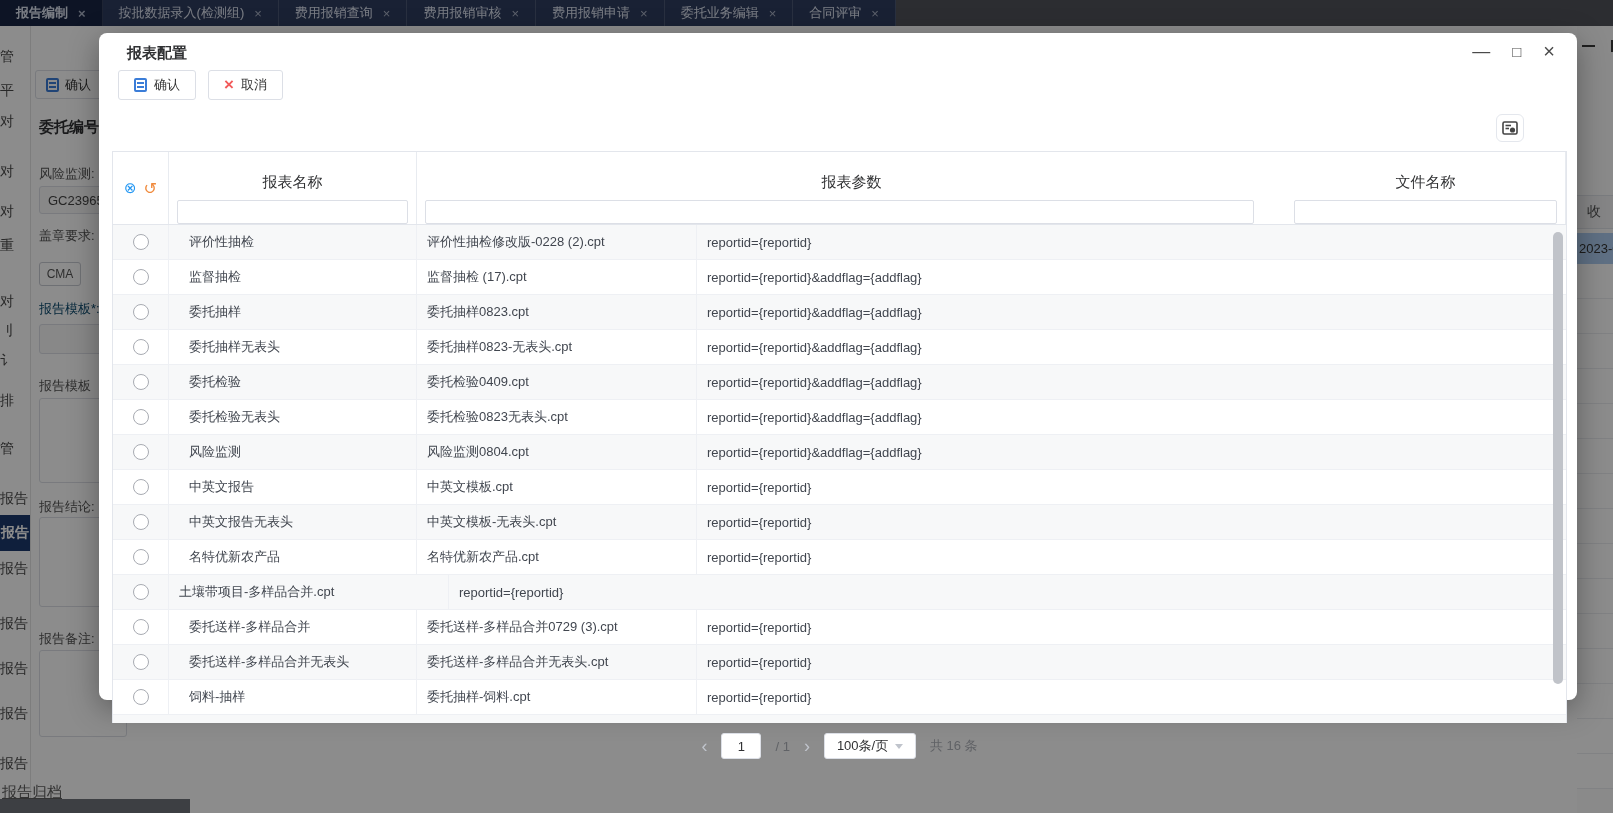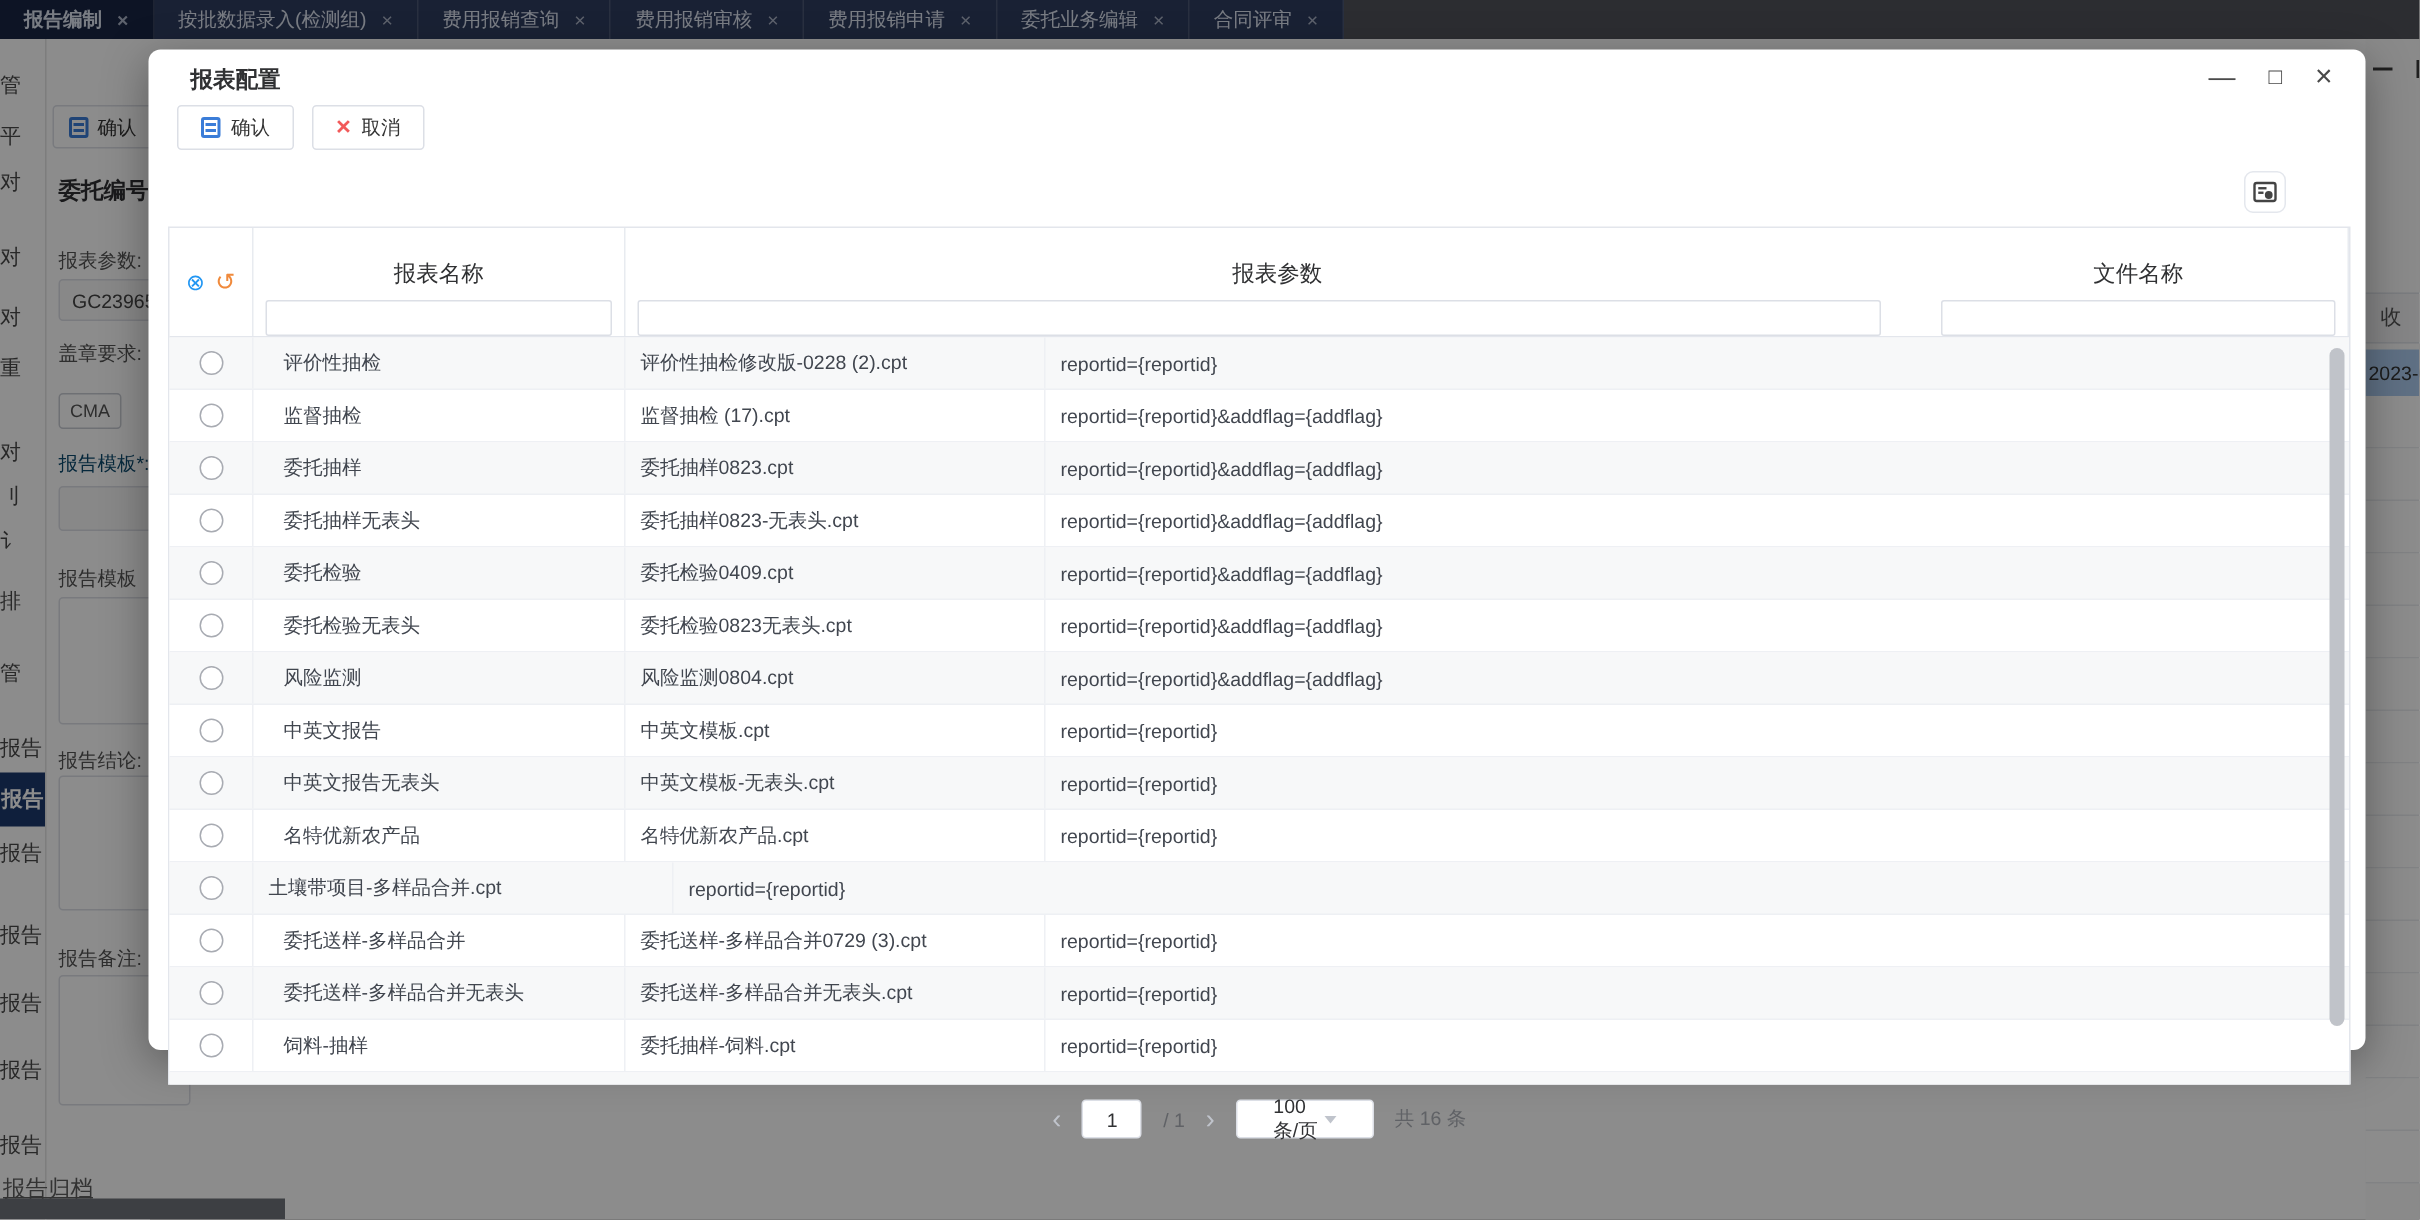--- a/index.html
+++ b/index.html
@@ -94,21 +94,21 @@
 
   .vscroll { position:absolute; right:2px; top:78px; width:12px; height:486px; }
   .vthumb { position:absolute; top:2px; left:1px; width:10px; height:452px; background:#c0c3c9; border-radius:6px; }
 
   
   .pager { position:absolute; left:13px; top:696px; width:1455px; height:34px; display:flex; align-items:center;
            justify-content:center; gap:14px; font-size:13px; color:#606266; }
   .pg-arrow { color:#c0c4cc; font-size:18px; line-height:18px; cursor:pointer; }
   .pg-input { width:40px; height:26px; border:1px solid #dcdfe6; border-radius:3px; text-align:center; font-size:13px; color:#303133; outline:none; }
   .pg-select { position:relative; width:92px; height:26px; border:1px solid #dcdfe6; border-radius:3px; display:flex;
-               align-items:center; padding:0 24px; color:#303133; cursor:pointer; background:#fff; }
+               align-items:center; padding:0 12px; color:#303133; cursor:pointer; background:#fff; }
   .pg-caret { margin-left:auto; width:0; height:0; border-left:4px solid transparent; border-right:4px solid transparent;
               border-top:5px solid #c0c4cc; }
 </style>
 </head>
 <body>
 
 <div id="screen">
 
   <div class="bg-left">
     <div id="bg-sidebar">
@@ -130,21 +130,21 @@
         <div class="sb-item" style="top: 634px;">报告</div>
         <div class="sb-item" style="top: 679px;">报告</div>
         <div class="sb-item" style="top: 729px;">报告</div>
       </div>
     <div class="bg-form">
       <div class="bgf-btn">
         <span class="icon-confirm"></span>
         <span>确认</span>
       </div>
       <div class="bgf-title">委托编号</div>
-      <div class="bgf-label" style="top:139px">报表参数:</div>
+      <div class="bgf-label" style="top:139px">风险监测:</div>
       <div class="bgf-input" style="top:160px;height:28px">GC23965</div>
       <div class="bgf-label" style="top:201px">盖章要求:</div>
       <div class="bgf-tag" style="top:236px">CMA</div>
       <div class="bgf-label req" style="top:274px">报告模板*:</div>
       <div class="bgf-input" style="top:298px;height:30px"></div>
       <div class="bgf-label" style="top:351px">报告模板</div>
       <div class="bgf-area" style="top:372px;height:85px"></div>
       <div class="bgf-label" style="top:472px">报告结论:</div>
       <div class="bgf-area" style="top:491px;height:90px"></div>
       <div class="bgf-label" style="top:604px">报告备注:</div>

